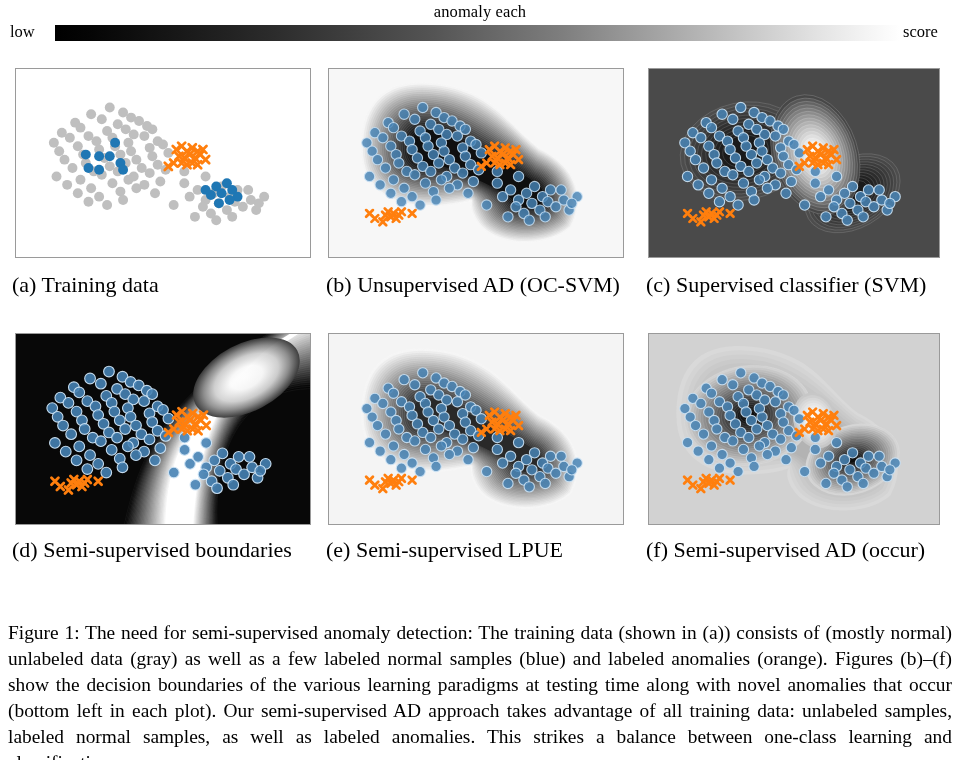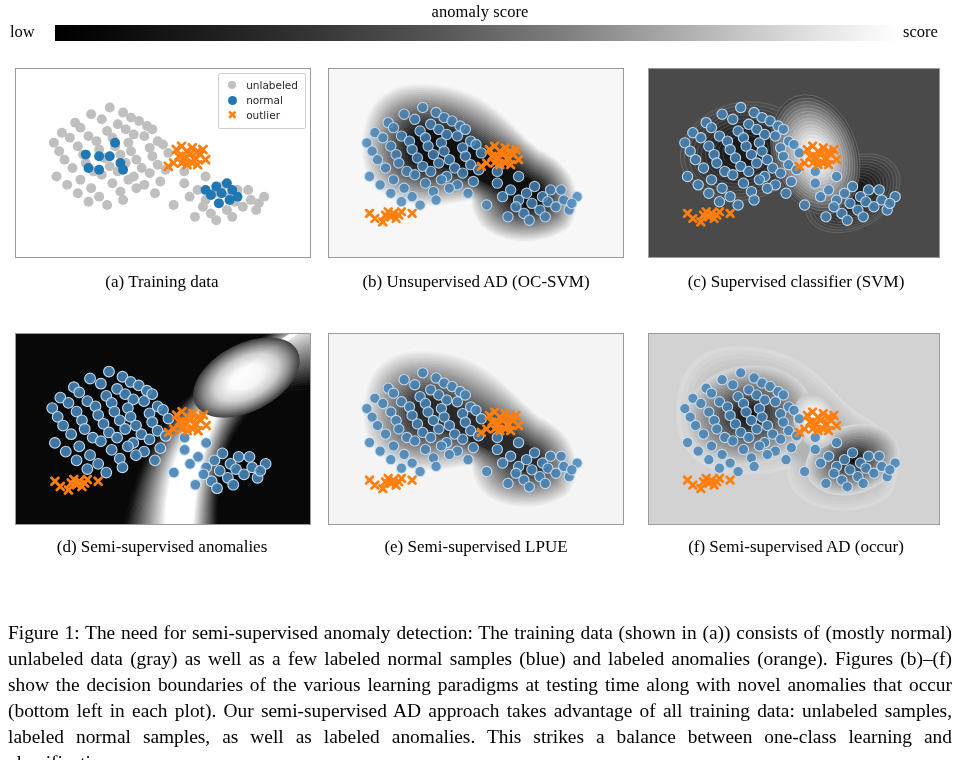--- a/index.html
+++ b/index.html
@@ -24,21 +24,21 @@
     position:absolute;left:55px;top:25px;width:845px;height:16px;
     background:linear-gradient(to right,#000000 0%,#050505 4%,#2c2c2c 26%,
       #555555 45%,#7e7e7e 60%,#a6a6a6 72%,#c8c8c8 82%,#e2e2e2 90%,#f4f4f4 96%,#ffffff 100%);
   }
 
   
   .panel{position:absolute;overflow:hidden;box-sizing:border-box;
     border:1px solid #9a9a9a;}
   .panel svg{display:block;width:100%;height:100%;}
 
-  .pcap{position:absolute;text-align:center;font-size:17px;width:300px;}
+  .pcap{position:absolute;text-align:left;font-size:22px;width:300px;}
 
   
   #legend{
     position:absolute;right:4px;top:4px;
     background:#ffffff;border:1px solid #d0d0d0;border-radius:2px;
     padding:4px 7px 5px 6px;
     font-family:"DejaVu Sans", sans-serif;font-size:10.5px;color:#262626;
     line-height:1.42;
   }
   #legend .lrow{display:flex;align-items:center;gap:7px;white-space:nowrap;}
@@ -53,21 +53,21 @@
     position:absolute;left:8px;top:600px;width:944px;
     font-size:19.4px;line-height:1.345;text-align:justify;
     text-justify:inter-word;
     margin-top:20px;
   }
 </style>
 </head>
 <body>
 
 <div id="colorbar-block">
-  <div id="cb-title">anomaly score</div>
+  <div id="cb-title">anomaly each</div>
   <div id="cb-low">low</div>
   <div id="cb-bar"></div>
   <div id="cb-high">score</div>
 </div>
 
 <svg width="0" height="0" style="position:absolute">
   <defs>
 
     <g id="sym-x">
       <path d="M-4.2,-4.2 L4.2,4.2 M4.2,-4.2 L-4.2,4.2" stroke="#ff7f0e" stroke-width="3.1" stroke-linecap="round" fill="none"></path>
@@ -236,40 +236,20 @@
         <path d="M155.12,91.4 L162.32,98.6 M162.32,91.4 L155.12,98.6" stroke="#ff7f0e" stroke-width="2.8" stroke-linecap="round" fill="none"></path>
         <path d="M163.16,91.4 L170.35999999999999,98.6 M170.35999999999999,91.4 L163.16,98.6" stroke="#ff7f0e" stroke-width="2.8" stroke-linecap="round" fill="none"></path>
         <path d="M168.52,93.10000000000001 L175.72,100.3 M175.72,93.10000000000001 L168.52,100.3" stroke="#ff7f0e" stroke-width="2.8" stroke-linecap="round" fill="none"></path>
         <path d="M173.88,91.4 L181.07999999999998,98.6 M181.07999999999998,91.4 L173.88,98.6" stroke="#ff7f0e" stroke-width="2.8" stroke-linecap="round" fill="none"></path>
         <path d="M179.24,93.10000000000001 L186.44,100.3 M186.44,93.10000000000001 L179.24,100.3" stroke="#ff7f0e" stroke-width="2.8" stroke-linecap="round" fill="none"></path>
         <path d="M187.28,88 L194.48,95.19999999999999 M194.48,88 L187.28,95.19999999999999" stroke="#ff7f0e" stroke-width="2.8" stroke-linecap="round" fill="none"></path>
         <path d="M149.76000000000002,94.80000000000001 L156.96,102 M156.96,94.80000000000001 L149.76000000000002,102" stroke="#ff7f0e" stroke-width="2.8" stroke-linecap="round" fill="none"></path>
         <path d="M184.60000000000002,77.8 L191.8,84.99999999999999 M191.8,77.8 L184.60000000000002,84.99999999999999" stroke="#ff7f0e" stroke-width="2.8" stroke-linecap="round" fill="none"></path>
       </g>
   </svg>
-  <div id="legend">
-    <div class="lrow">
-      <span class="swatch">
-          <span class="dot-gray"></span>
-        </span>
-      <span>unlabeled</span>
-    </div>
-    <div class="lrow">
-      <span class="swatch">
-          <span class="dot-blue"></span>
-        </span>
-      <span>normal</span>
-    </div>
-    <div class="lrow">
-      <span class="swatch">
-          <span class="x-orange">✖</span>
-        </span>
-      <span>outlier</span>
-    </div>
-  </div>
 </div>
 <div class="pcap" style="left:12px;top:272px;">(a) Training data</div>
 
 <div class="panel" style="left:328px;top:68px;width:296px;height:190px;background:#f7f7f7;">
   <svg viewBox="0 0 296 190" preserveAspectRatio="none">
     <rect width="296" height="190" fill="#f7f7f7"></rect>
     <g id="b-contours">
         <path d="M 32.239999999999995,81.39999999999999
           C 32.239999999999995,13.899999999999991 77.87,8.499999999999986 119.99,16.599999999999994
           C 169.13,27.39999999999999 181.07999999999998,56.34500000000001 211.85999999999999,80.03750000000001
@@ -1043,21 +1023,21 @@
         <path d="M57.46,148.82 L64.46000000000001,155.82 M64.46000000000001,148.82 L57.46,155.82" stroke="#ff7f0e" stroke-width="2.8" stroke-linecap="round" fill="none"></path>
         <path d="M60.18,145.3 L67.18,152.3 M67.18,145.3 L60.18,152.3" stroke="#ff7f0e" stroke-width="2.8" stroke-linecap="round" fill="none"></path>
         <path d="M62.900000000000006,150.57999999999998 L69.9,157.57999999999998 M69.9,150.57999999999998 L62.900000000000006,157.57999999999998" stroke="#ff7f0e" stroke-width="2.8" stroke-linecap="round" fill="none"></path>
         <path d="M65.62,147.06 L72.62,154.06 M72.62,147.06 L65.62,154.06" stroke="#ff7f0e" stroke-width="2.8" stroke-linecap="round" fill="none"></path>
         <path d="M68.34,143.54000000000002 L75.34,150.54000000000002 M75.34,143.54000000000002 L68.34,150.54000000000002" stroke="#ff7f0e" stroke-width="2.8" stroke-linecap="round" fill="none"></path>
         <path d="M79.22,145.3 L86.22,152.3 M86.22,145.3 L79.22,152.3" stroke="#ff7f0e" stroke-width="2.8" stroke-linecap="round" fill="none"></path>
         <path d="M49.3,154.1 L56.3,161.1 M56.3,154.1 L49.3,161.1" stroke="#ff7f0e" stroke-width="2.8" stroke-linecap="round" fill="none"></path>
       </g>
   </svg>
 </div>
-<div class="pcap" style="left:12px;top:537px;">(d) Semi-supervised anomalies</div>
+<div class="pcap" style="left:12px;top:537px;">(d) Semi-supervised boundaries</div>
 
 <div class="panel" style="left:328px;top:333px;width:296px;height:192px;background:#f2f2f2;">
   <svg viewBox="0 0 296 192" preserveAspectRatio="none">
     <rect width="296" height="192" fill="#f4f4f4"></rect>
     <g id="e-contours">
         <path d="M 32.760000000000005,82.24
           C 32.760000000000005,15.239999999999995 78.052,9.879999999999995 119.86,17.92
           C 168.63599999999997,28.64 181.232,58.21800000000003 211.784,81.73500000000001
           C 249.974,99.82500000000002 258.6304,132.387 243.3544,161.331
           C 219.422,183.039 163.41,181.23 148.13400000000001,154.095

